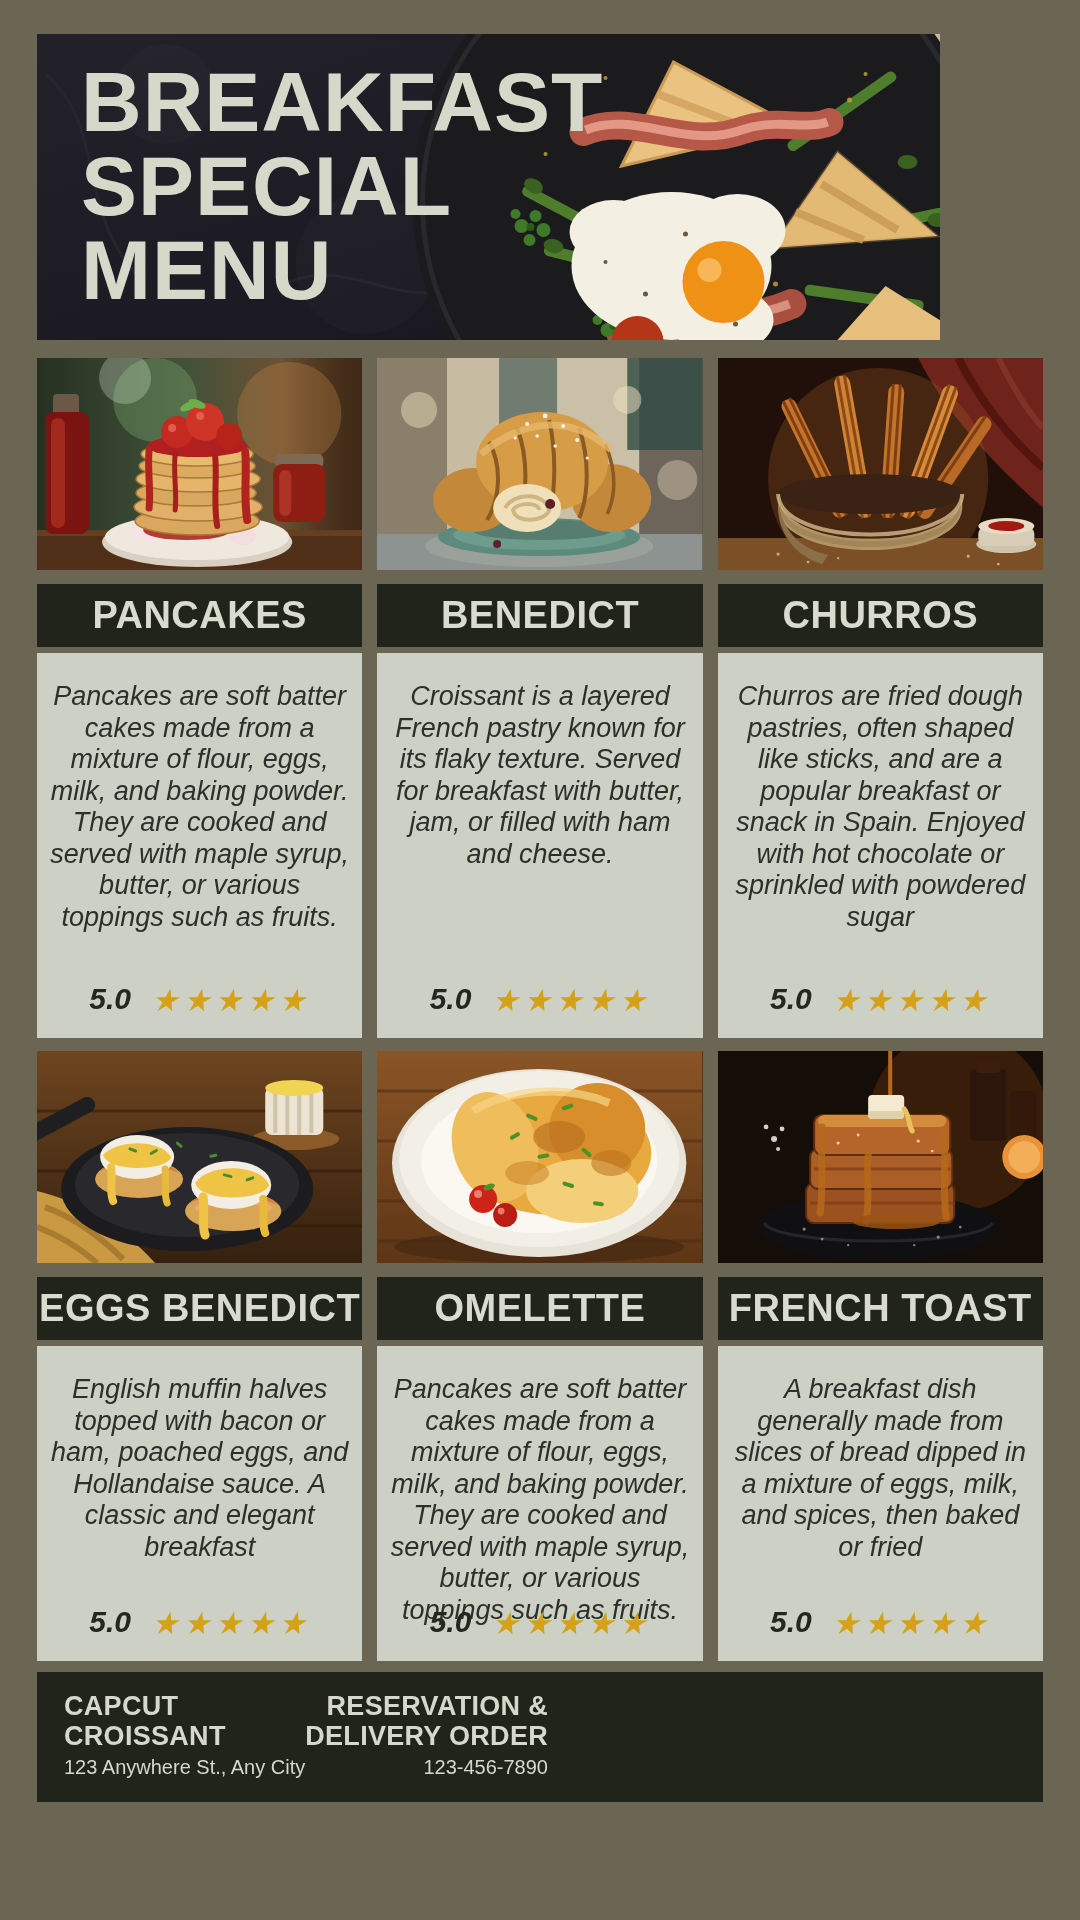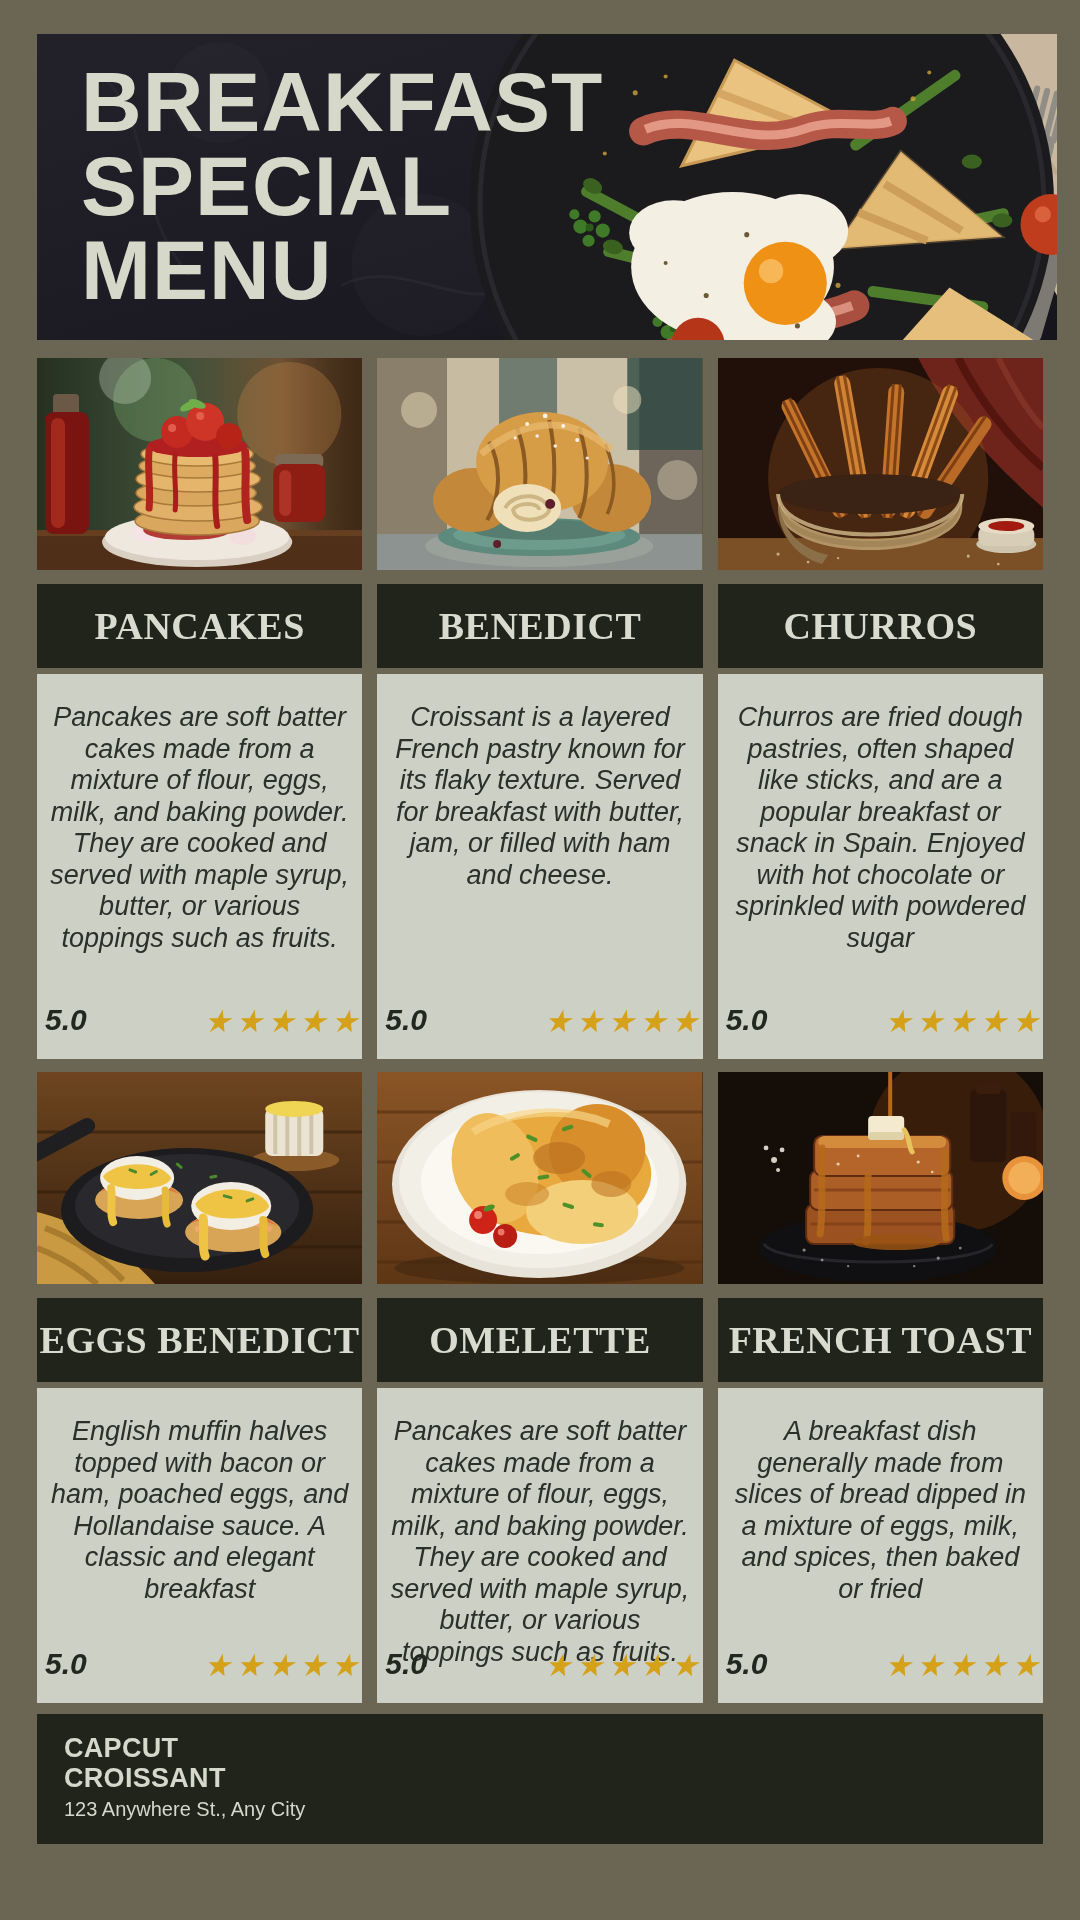--- a/index.html
+++ b/index.html
@@ -7,21 +7,21 @@
     width:1080px;height:1920px;
     background:#6b6654;
     font-family:"Liberation Sans",sans-serif;
     position:relative;
     overflow:hidden;
   }
   .page{padding:34px 37px 0;box-sizing:border-box;}
 
   
   .banner{
-    position:relative;width:1020px;height:306px;
+    position:relative;width:903px;height:306px;
     background:#0c4a6e;overflow:hidden;
   }
   .banner svg{position:absolute;inset:0;width:100%;height:100%;display:block;}
   .banner-title{
     position:absolute;left:44px;top:26px;
     color:#d6d9ca;font-weight:800;
     font-size:84px;line-height:84px;letter-spacing:1px;
   }
   .banner-title span{display:block;}
 
@@ -30,39 +30,39 @@
     margin-top:18px;
     display:grid;grid-template-columns:repeat(3,1fr);
     column-gap:15px;row-gap:13px;
   }
   .card{display:flex;flex-direction:column;}
   .photo{
     height:212px;overflow:hidden;position:relative;background:#3a2a18;
   }
   .photo svg{position:absolute;inset:0;width:100%;height:100%;display:block;}
   .title-band{
-    margin-top:14px;height:84px;background:#20241b;
-    display:flex;align-items:center;justify-content:center;font-family:Liberation Serif, serif;
+    margin-top:14px;height:63px;background:#20241b;
+    display:flex;align-items:center;justify-content:center;
   }
   .title-band .t{
     color:#d9dbce;font-weight:700;font-size:38px;letter-spacing:.5px;white-space:nowrap;
   }
   .desc-box{
     margin-top:6px;height:385px;background:#cdd0c5;
     position:relative;box-sizing:border-box;
     padding:28px 12px 0;
     font-style:italic;
   }
   .card:nth-child(n+4) .desc-box{height:315px;}
   .desc{
     color:#2b302a;font-size:27px;line-height:31.5px;text-align:center;
   }
   .rating{
     position:absolute;left:0;right:0;bottom:22px;
-    display:flex;align-items:center;justify-content:space-between;gap:20px;padding-left:8px;
+    display:flex;align-items:center;justify-content:center;gap:20px;
   }
   .rating .score{font-weight:700;font-size:30px;color:#22271f;}
   .rating .stars{color:#d4a119;font-size:31px;letter-spacing:4px;line-height:1;padding-top:2px;}
 
   
   .footer{
     margin-top:11px;height:130px;background:#20241b;
     display:flex;align-items:center;
     padding:8px 27px;box-sizing:border-box;color:#d6d8cb;
   }
@@ -563,15 +563,20 @@
     </div>
 
   </div>
 
   <div class="footer">
     <div class="blk-left">
       <div class="b">CAPCUT</div>
       <div class="b">CROISSANT</div>
       <div class="r">123 Anywhere St., Any City</div>
     </div>
+    <div class="blk-right">
+      <div class="b">RESERVATION &amp;</div>
+      <div class="b">DELIVERY ORDER</div>
+      <div class="r">123-456-7890</div>
+    </div>
   </div>
 
 </div>
 
 </body></html>

